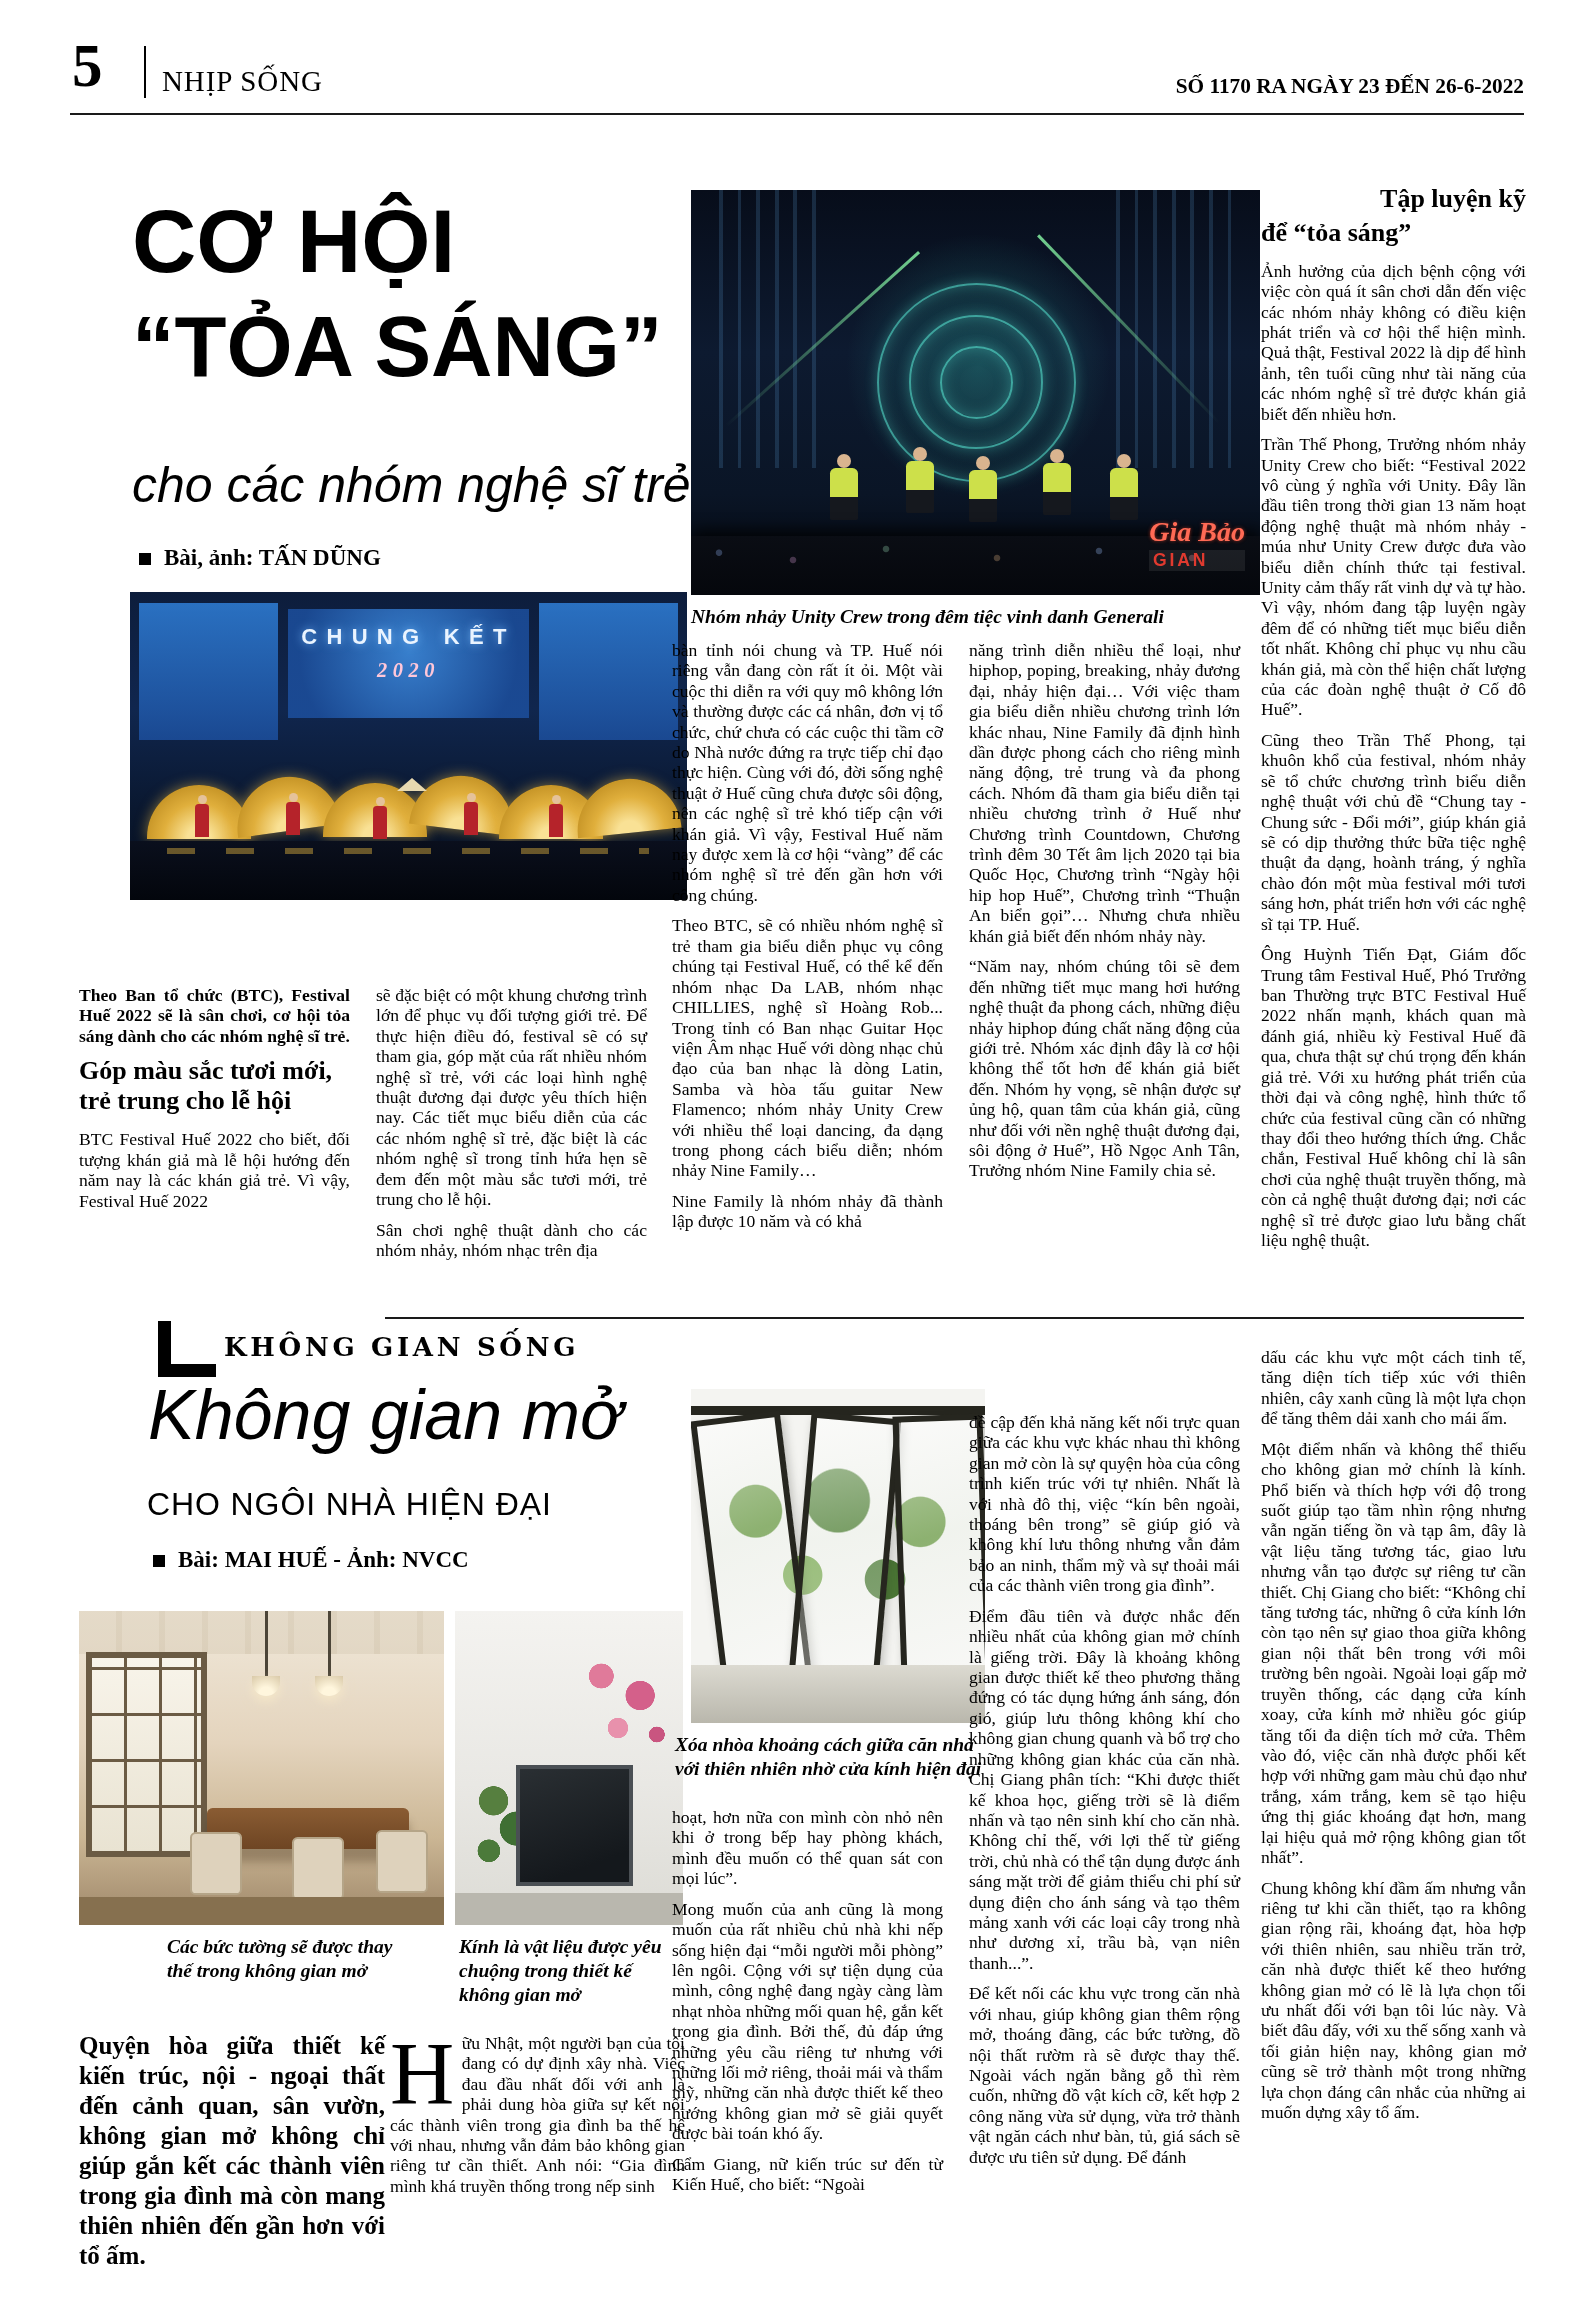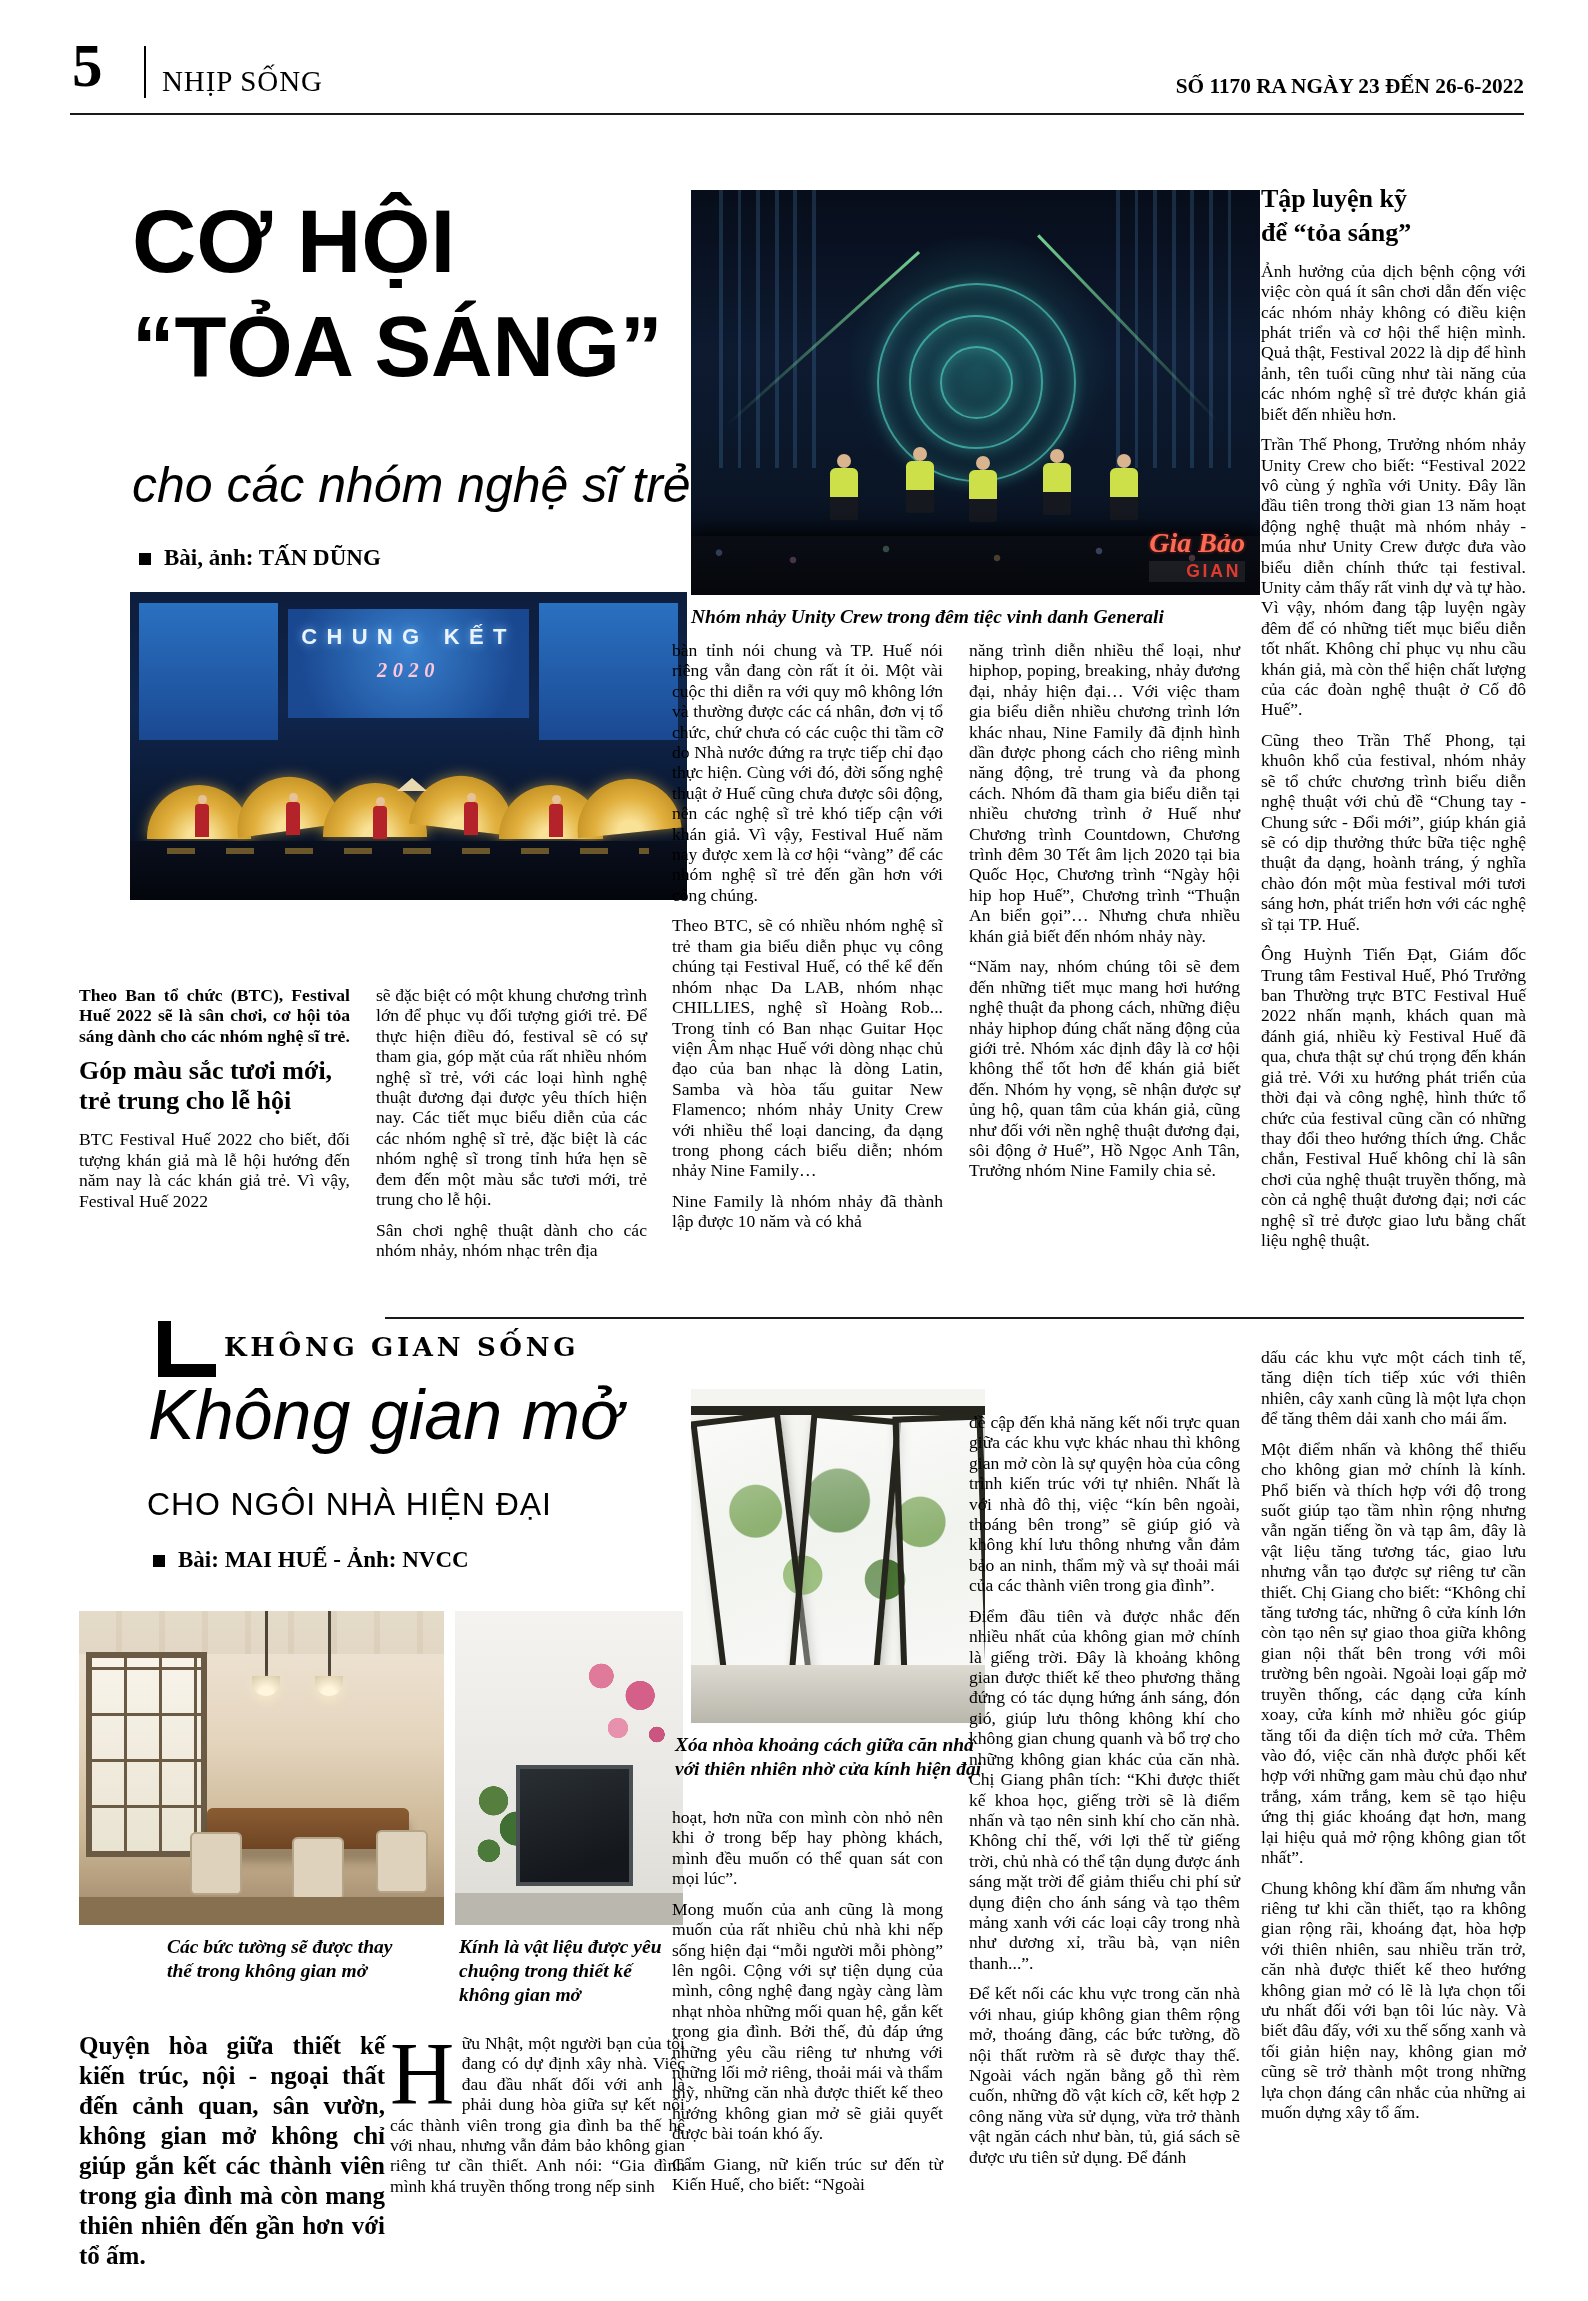--- a/index.html
+++ b/index.html
@@ -47,21 +47,21 @@
   .pa-crowd{position:absolute;left:0;bottom:0;width:100%;height:59px;
             background:linear-gradient(180deg,#0a0d14 0%,#05070c 100%);
             box-shadow:0 -5.6px 15px rgba(0,0,0,.8);}
   .pa-crowd::before{content:"";position:absolute;left:0;top:0;width:100%;height:100%;opacity:.8;
             background:radial-gradient(circle 2.8px at 28px 16.7px,#3c4a66 0 2.8px,transparent 3.7px),
                        radial-gradient(circle 2.8px at 102px 24px,#55405a 0 2.8px,transparent 3.7px),
                        radial-gradient(circle 2.8px at 195px 13px,#3f5a50 0 2.8px,transparent 3.7px),
                        radial-gradient(circle 2.8px at 306px 22px,#5a4a3c 0 2.8px,transparent 3.7px),
                        radial-gradient(circle 2.8px at 408px 15px,#41506b 0 2.8px,transparent 3.7px),
                        radial-gradient(circle 2.8px at 501px 22px,#5d3f46 0 2.8px,transparent 3.7px);}
-  .pa-wm{position:absolute;right:15px;bottom:13px;text-align:right;line-height:1;}
+  .pa-wm{position:absolute;right:15px;bottom:24px;text-align:left;line-height:1;}
   .pa-wm .gia{display:block;font-style:italic;font-size:28px;color:#ff6a55;font-family:"Liberation Serif",serif;font-weight:700;text-shadow:0 0 3.7px rgba(255,70,40,.6);}
   .pa-wm .media{display:block;margin-top:3.7px;font-family:"Liberation Sans",sans-serif;font-weight:700;font-size:17.6px;letter-spacing:2.8px;color:#e03a2f;background:rgba(255,255,255,.08);padding:1.9px 3.7px;}
 
   
   .photoB{left:130px;top:592px;width:557px;height:308px;
           background:linear-gradient(180deg,#0d1d3c 0%,#10264e 38%,#0a1830 70%,#050d1b 100%);}
   .pb-screen{position:absolute;background:linear-gradient(180deg,#2f7fd8,#1c4f9e);opacity:.85;}
   .pb-screen.l{left:9.3px;top:11px;width:139px;height:137px;}
   .pb-screen.r{right:9.3px;top:11px;width:139px;height:137px;}
   .pb-screen.c{left:158px;top:16.7px;width:241px;height:109px;background:radial-gradient(circle at 50% 40%,#3f8fe4 0%,#1c4f9e 80%);}
@@ -246,21 +246,21 @@
   <div class="abs col colA3">
     <p>bàn tỉnh nói chung và TP. Huế nói riêng vẫn đang còn rất ít ỏi. Một vài cuộc thi diễn ra với quy mô không lớn và thường được các cá nhân, đơn vị tổ chức, chứ chưa có các cuộc thi tầm cỡ do Nhà nước đứng ra trực tiếp chỉ đạo thực hiện. Cùng với đó, đời sống nghệ thuật ở Huế cũng chưa được sôi động, nên các nghệ sĩ trẻ khó tiếp cận với khán giả. Vì vậy, Festival Huế năm nay được xem là cơ hội “vàng” để các nhóm nghệ sĩ trẻ đến gần hơn với công chúng.</p>
     <p>Theo BTC, sẽ có nhiều nhóm nghệ sĩ trẻ tham gia biểu diễn phục vụ công chúng tại Festival Huế, có thể kể đến nhóm nhạc Da LAB, nhóm nhạc CHILLIES, nghệ sĩ Hoàng Rob... Trong tỉnh có Ban nhạc Guitar Học viện Âm nhạc Huế với dòng nhạc chủ đạo của ban nhạc là dòng Latin, Samba và hòa tấu guitar New Flamenco; nhóm nhảy Unity Crew với nhiều thể loại dancing, đa dạng trong phong cách biểu diễn; nhóm nhảy Nine Family…</p>
     <p>Nine Family là nhóm nhảy đã thành lập được 10 năm và có khả</p>
   </div>
   <div class="abs col colA4">
     <p>năng trình diễn nhiều thể loại, như hiphop, poping, breaking, nhảy đương đại, nhảy hiện đại… Với việc tham gia biểu diễn nhiều chương trình lớn khác nhau, Nine Family đã định hình dần được phong cách cho riêng mình năng động, trẻ trung và đa phong cách. Nhóm đã tham gia biểu diễn tại nhiều chương trình ở Huế như Chương trình Countdown, Chương trình đêm 30 Tết âm lịch 2020 tại bia Quốc Học, Chương trình “Ngày hội hip hop Huế”, Chương trình “Thuận An biển gọi”… Nhưng chưa nhiều khán giả biết đến nhóm nhảy này.</p>
     <p>“Năm nay, nhóm chúng tôi sẽ đem đến những tiết mục mang hơi hướng nghệ thuật đa phong cách, những điệu nhảy hiphop đúng chất năng động của giới trẻ. Nhóm xác định đây là cơ hội không thể tốt hơn để khán giả biết đến. Nhóm hy vọng, sẽ nhận được sự ủng hộ, quan tâm của khán giả, cũng như đối với nền nghệ thuật đương đại, sôi động ở Huế”, Hồ Ngọc Anh Tân, Trưởng nhóm Nine Family chia sẻ.</p>
   </div>
   <div class="abs col colA5">
-    <h3 class="subhead" style="margin-bottom:3.7px;">Tập luyện kỹ</h3>
+    <h3 class="subhead" style="margin-bottom:3.7px;text-align:right;">Tập luyện kỹ</h3>
     <h3 class="subhead">để “tỏa sáng”</h3>
     <p>Ảnh hưởng của dịch bệnh cộng với việc còn quá ít sân chơi dẫn đến việc các nhóm nhảy không có điều kiện phát triển và cơ hội thể hiện mình. Quả thật, Festival 2022 là dịp để hình ảnh, tên tuổi cũng như tài năng của các nhóm nghệ sĩ trẻ được khán giả biết đến nhiều hơn.</p>
     <p>Trần Thế Phong, Trưởng nhóm nhảy Unity Crew cho biết: “Festival 2022 vô cùng ý nghĩa với Unity. Đây lần đầu tiên trong thời gian 13 năm hoạt động nghệ thuật mà nhóm nhảy - múa như Unity Crew được đưa vào biểu diễn chính thức tại festival. Unity cảm thấy rất vinh dự và tự hào. Vì vậy, nhóm đang tập luyện ngày đêm để có những tiết mục biểu diễn tốt nhất. Không chỉ phục vụ nhu cầu khán giả, mà còn thể hiện chất lượng của các đoàn nghệ thuật ở Cố đô Huế”.</p>
     <p>Cũng theo Trần Thế Phong, tại khuôn khổ của festival, nhóm nhảy sẽ tổ chức chương trình biểu diễn nghệ thuật với chủ đề “Chung tay - Chung sức - Đổi mới”, giúp khán giả sẽ có dịp thưởng thức bữa tiệc nghệ thuật đa dạng, hoành tráng, ý nghĩa chào đón một mùa festival mới tươi sáng hơn, phát triển hơn với các nghệ sĩ tại TP. Huế.</p>
     <p>Ông Huỳnh Tiến Đạt, Giám đốc Trung tâm Festival Huế, Phó Trưởng ban Thường trực BTC Festival Huế 2022 nhấn mạnh, khách quan mà đánh giá, nhiều kỳ Festival Huế đã qua, chưa thật sự chú trọng đến khán giả trẻ. Với xu hướng phát triển của thời đại và công nghệ, hình thức tổ chức của festival cũng cần có những thay đổi theo hướng thích ứng. Chắc chắn, Festival Huế không chỉ là sân chơi của nghệ thuật truyền thống, mà còn cả nghệ thuật đương đại; nơi các nghệ sĩ trẻ được giao lưu bằng chất liệu nghệ thuật.</p>
   </div>
 
   <div class="abs art-rule"></div>
   <div class="abs bracket"></div>
   <div class="abs sec2-label">KHÔNG GIAN SỐNG</div>

